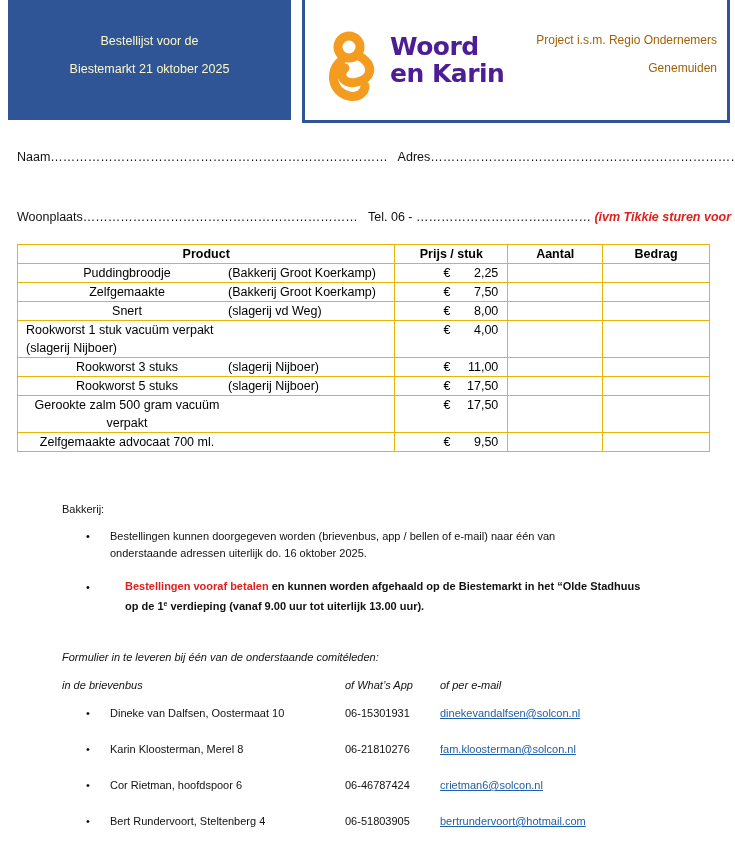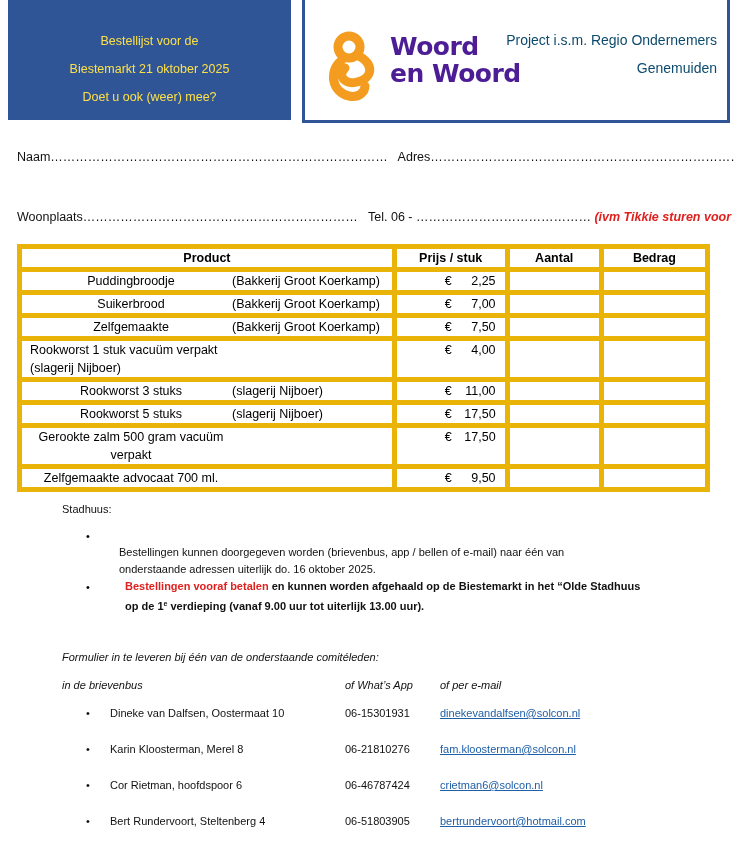--- a/index.html
+++ b/index.html
@@ -1,51 +1,51 @@
 <!DOCTYPE html>
 <html><head>
   <meta charset="utf-8">
   <style>
     * { box-sizing: border-box; margin: 0; padding: 0; }
     html, body { width: 735px; height: 844px; background: #ffffff; overflow: hidden; }
     body { position: relative; font-family: "Liberation Sans", "DejaVu Sans", sans-serif; color: #000; }
 
     .title-box {
       position: absolute; left: 8px; top: 0; width: 283px; height: 120px;
-      background: #2f5597; color: #fde047; text-align: center;
+      background: #2f5597; color: #fef9c3; text-align: center;
       font-size: 12.5px; padding-top: 27px; line-height: 28px;
     }
     .title-box div { white-space: nowrap; }
 
     .logo-box {
       position: absolute; left: 302px; top: -3px; width: 428px; height: 126px;
       border: 3px solid #2f5597; background: #fff;
     }
     .logo-mark { position: absolute; left: 22px; top: 30px; width: 54px; height: 72px; }
     .logo-text {
       position: absolute; left: 85px; top: 33px; color: #4c1d95;
       font-family: "DejaVu Sans", sans-serif; font-weight: bold; font-size: 25px; line-height: 27px;
       letter-spacing: -0.5px;
     }
     .logo-sub {
-      position: absolute; right: 10px; top: 26px; color: #0c4a6e; font-size: 14px;
+      position: absolute; right: 10px; top: 26px; color: #a16207; font-size: 12px;
       text-align: right; line-height: 28px;
     }
 
     .field-line {
       position: absolute; left: 17px; font-size: 12.5px; white-space: nowrap; color: #111;
     }
     .field-line .red { color: #e0201e; font-style: italic; font-weight: bold; }
 
     table.products {
       position: absolute; left: 17px; top: 244px; width: 693px;
       border-collapse: collapse; font-size: 12.5px;
     }
     table.products th, table.products td {
-      border: 5px solid #eab308; height: 19px; padding: 0 8px; vertical-align: top; line-height: 18px; margin-top: 20px;
+      border: 1px solid #eab308; height: 19px; padding: 0 8px; vertical-align: top; line-height: 18px; margin-top: 20px;
     }
     table.products th { font-weight: bold; text-align: center; }
     .c-product { width: 378px; }
     .c-price { width: 113px; }
     .c-aantal { width: 95px; }
     .c-bedrag { width: 107px; }
     .prod-name { display: inline-block; width: 202px; text-align: center; }
 
     .section { position: absolute; font-size: 11px; color: #111; }
     .bullet-row { position: absolute; font-size: 11px; line-height: 17px; color: #111; }
@@ -61,34 +61,33 @@
     .contact-row .col-phone { position: absolute; left: 345px; }
     .contact-row .col-email { position: absolute; left: 440px; }
     .contact-row .dot { position: absolute; left: 86px; }
   </style>
 </head>
 <body>
 
 <div class="title-box">
   <div>Bestellijst voor de</div>
   <div>Biestemarkt 21 oktober 2025</div>
-  <div>Doet u ook (weer) mee?</div>
 </div>
 
 <div class="logo-box">
   <svg class="logo-mark" viewBox="0 0 54 72">
     <g fill="none" stroke="#f39c1f" stroke-width="9" stroke-linecap="round">
       <circle cx="22" cy="17" r="11"></circle>
       <path d="M 30 25 C 48 34, 46 48, 30 52 C 18 55, 10 46, 18 38"></path>
       <path d="M 14 31 C 2 40, 4 62, 22 66 C 32 68, 38 62, 38 56"></path>
     </g>
   </svg>
   <div class="logo-text">
     <div>Woord</div>
-    <div>en Woord</div>
+    <div>en Karin</div>
   </div>
   <div class="logo-sub">
     <div>Project i.s.m. Regio Ondernemers</div>
     <div>Genemuiden</div>
   </div>
 </div>
 
 <div class="field-line" style="top:150px;">
   <span>Naam………………………………………………………………………</span>
   <span>&nbsp;</span>
@@ -118,37 +117,37 @@
           <div style="display:flex;justify-content:space-between;padding-left:40px;padding-right:1px;">
         <span>€</span>
         <span>2,25</span>
           </div>
         </td>
      <td></td>
      <td></td>
       </tr>
       <tr>
         <td>
-      <span class="prod-name">Suikerbrood</span><span>(Bakkerij Groot Koerkamp)</span></td>
-        <td>
-          <div style="display:flex;justify-content:space-between;padding-left:40px;padding-right:1px;">
-        <span>€</span>
-        <span>7,00</span>
-          </div>
-        </td>
-     <td></td>
-     <td></td>
-      </tr>
-      <tr>
-        <td>
       <span class="prod-name">Zelfgemaakte</span><span>(Bakkerij Groot Koerkamp)</span></td>
         <td>
           <div style="display:flex;justify-content:space-between;padding-left:40px;padding-right:1px;">
         <span>€</span>
         <span>7,50</span>
+          </div>
+        </td>
+     <td></td>
+     <td></td>
+      </tr>
+      <tr>
+        <td>
+      <span class="prod-name">Snert</span><span>(slagerij vd Weg)</span></td>
+        <td>
+          <div style="display:flex;justify-content:space-between;padding-left:40px;padding-right:1px;">
+        <span>€</span>
+        <span>8,00</span>
           </div>
         </td>
      <td></td>
      <td></td>
       </tr>
       <tr>
         <td>
       <div>Rookworst 1 stuk vacuüm verpakt</div>
       <div>(slagerij Nijboer)</div>
         </td>
@@ -205,24 +204,24 @@
         <span>€</span>
         <span>9,50</span>
           </div>
         </td>
      <td></td>
      <td></td>
       </tr>
     </tbody>
 </table>
 
-<div class="section" style="left:62px; top:503px;">Stadhuus:</div>
+<div class="section" style="left:62px; top:503px;">Bakkerij:</div>
 
 <div class="bullet-dot" style="top:530px;">•</div>
-<div class="bullet-row" style="left:110px; top:544px;margin-left:9px;">
+<div class="bullet-row" style="left:110px; top:528px;">
   <div>Bestellingen kunnen doorgegeven worden (brievenbus, app / bellen of e-mail) naar één van</div>
   <div>onderstaande adressen uiterlijk do. 16 oktober 2025.</div>
 </div>
 
 <div class="bullet-dot" style="top:581px;">•</div>
 <div class="bullet-row bold" style="left:110px; top:578px;">
   <div><span class="red-bold">Bestellingen vooraf betalen</span><span> en kunnen worden afgehaald op de Biestemarkt in het “Olde Stadhuus</span></div>
   <div><span>op de 1</span><sup>e</sup><span> verdieping (vanaf 9.00 uur tot uiterlijk 13.00 uur).</span></div>
 </div>
 

